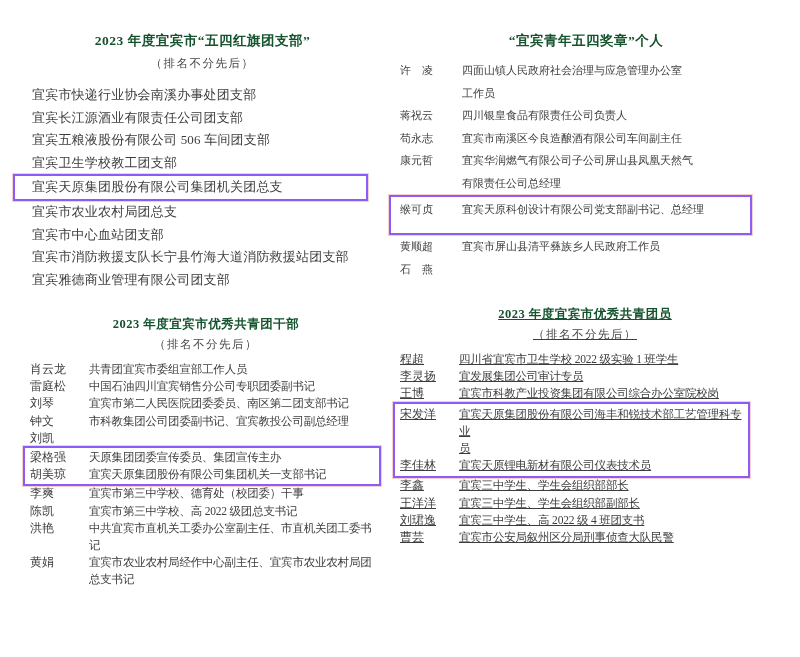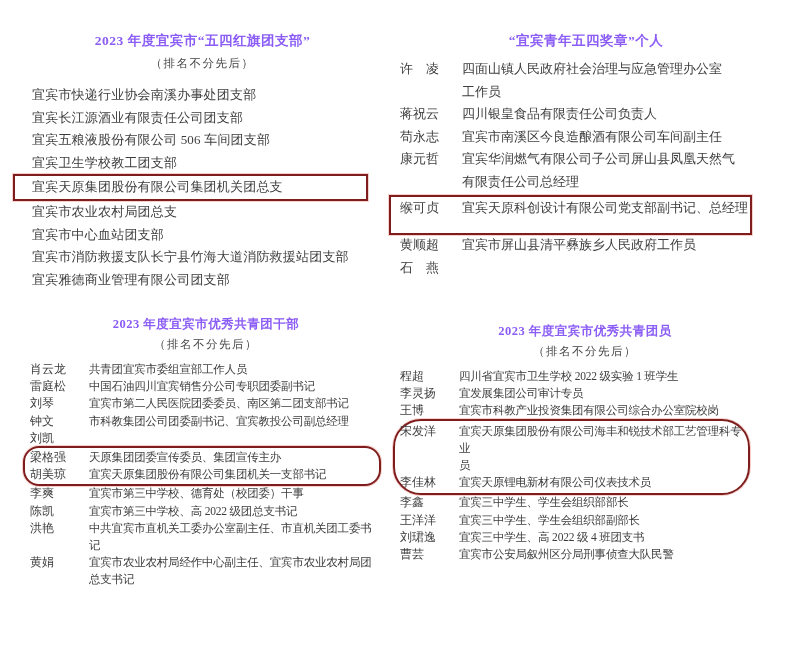--- a/index.html
+++ b/index.html
@@ -13,21 +13,21 @@
     height: 657px;
     background: #ffffff;
     overflow: hidden;
     font-family: "Liberation Serif", "DejaVu Serif", serif;
     color: #3d3d3d;
   }
   .section { position: absolute; }
   .sec-title {
     font-weight: bold;
     text-align: center;
-    color: #8b5cf6;
+    color: #14532d;
     letter-spacing: 0.5px;
   }
   .sec-title.big { font-size: 13.5px; line-height: 17px; }
   .sec-title.small { font-size: 12.5px; line-height: 15px; }
   .sec-subtitle {
     text-align: center;
     font-size: 11.5px;
     letter-spacing: 1.5px;
     color: #444444;
   }
@@ -47,41 +47,41 @@
   .row .nm {
     flex: 0 0 48px;
     white-space: nowrap;
   }
   .row .ds {
     flex: 1 1 auto;
     white-space: pre-line;
   }
   
   .tr-list { margin-top: 10px; }
-  .tr-list .row { font-size: 13px; line-height: 22.6px; font-family: Liberation Mono, monospace; }
+  .tr-list .row { font-size: 11px; line-height: 22.6px; }
   .tr-list .nm { margin-right: 14px; }
   
   .b-list { margin-top: 9px; }
   .b-list .row { font-size: 12px; line-height: 17.2px; }
   .b-list .nm { flex-basis: 45px; margin-right: 14px; }
   .b-list .ds { font-size: 11.5px; letter-spacing: -0.2px; }
   
   .hlbox {
-    border: 2px solid #7f1d1d;
+    border: 2px solid #8b5cf6;
     box-shadow: 0 0 0 1px rgba(230,120,110,0.35);
   }
   .hlbox-tl  { margin: 0 5px 0 -19px;  padding: 0 0 0 17px; }
   .hlbox-tr  { margin: 0 20px 0 -11px; padding: 1px 0 13px 9px; }
-  .hlbox-bl  { margin: -1px 1px -1px -7px; padding: 1px 0 1px 5px; border-radius: 16px; }
-  .hlbox-br  { margin: -1px 20px -1px -7px; padding: 2px 0 2px 5px; border-radius: 28px; }
+  .hlbox-bl  { margin: -1px 1px -1px -7px; padding: 1px 0 1px 5px; }
+  .hlbox-br  { margin: -1px 20px -1px -7px; padding: 2px 0 2px 5px; }
   
   #sec-top-left     { top: 32px;  left: 32px;  width: 341px; }
   #sec-top-right    { top: 32px;  left: 400px; width: 372px; }
   #sec-bottom-left  { top: 317px; left: 30px;  width: 352px; }
-  #sec-bottom-right { top: 324px; left: 400px; width: 370px; }
+  #sec-bottom-right { top: 307px; left: 400px; width: 370px; text-decoration: underline; }
   #sec-bottom-left .sec-subtitle, #sec-bottom-right .sec-subtitle { margin-top: 5px; }
   #sec-top-left .sec-subtitle { margin-top: 7px; }
 </style>
 </head>
 <body>
 
 <div class="page">
 
   <div class="section" id="sec-top-left">
     <div class="sec-title big">2023 年度宜宾市“五四红旗团支部”</div>

